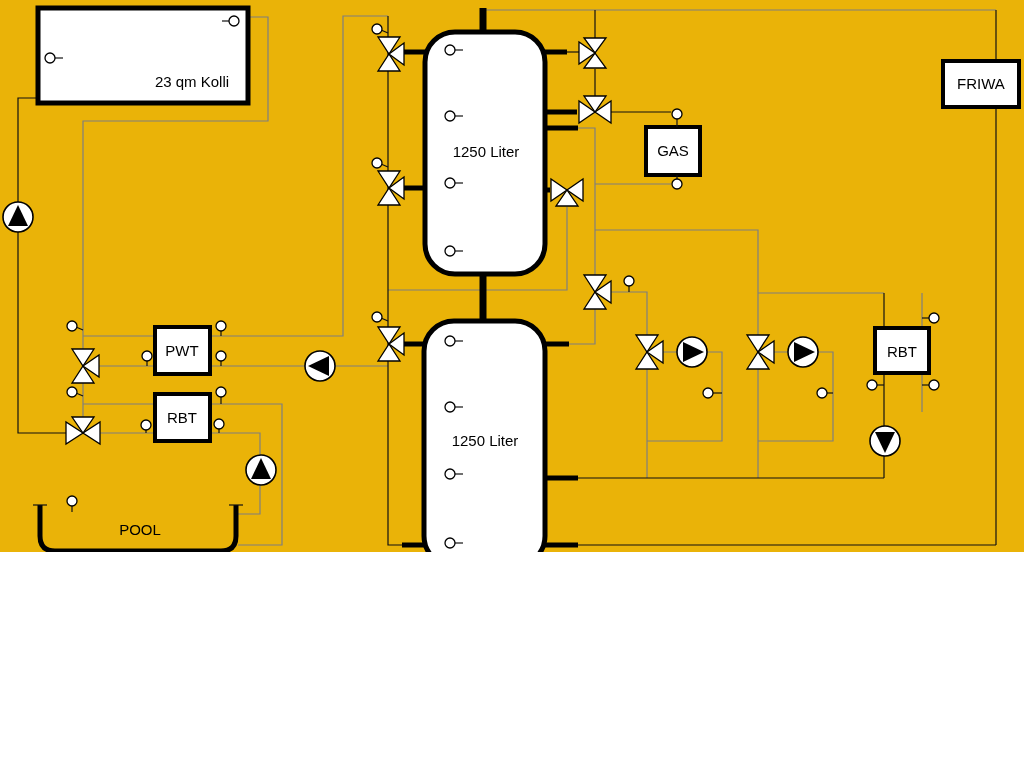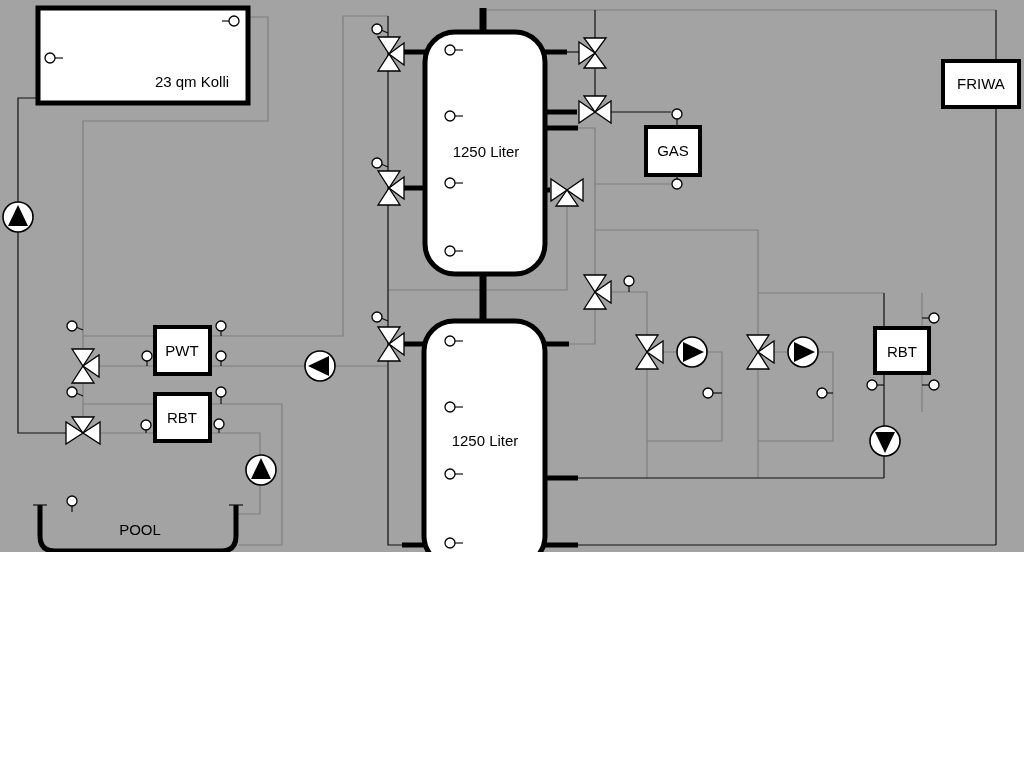--- a/index.html
+++ b/index.html
@@ -1,16 +1,16 @@
 <!DOCTYPE html>
 <html><head>
 <meta charset="utf-8">
 <style>
   html,body{margin:0;padding:0;background:#fff;}
-  .stage{position:relative;width:1024px;height:552px;overflow:hidden;background:#a3a3a3;
+  .stage{position:relative;width:1024px;height:552px;overflow:hidden;background:#eab308;
          font-family:"Liberation Sans",sans-serif;}
   svg{display:block}
   .pg{stroke:#7f7f7f;stroke-width:1.2;fill:none}
   .pb{stroke:#111;stroke-width:1.2;fill:none}
   .thick{stroke:#000;stroke-width:5;fill:none}
   .pipe{stroke:#000;stroke-width:7;fill:none}
   .boxthick{fill:#fff;stroke:#000;stroke-width:5}
   .boxmed{fill:#fff;stroke:#000;stroke-width:4}
   .valve{fill:#fff;stroke:#000;stroke-width:1.3}
   .pumpc{fill:#fff;stroke:#000;stroke-width:1.6}

